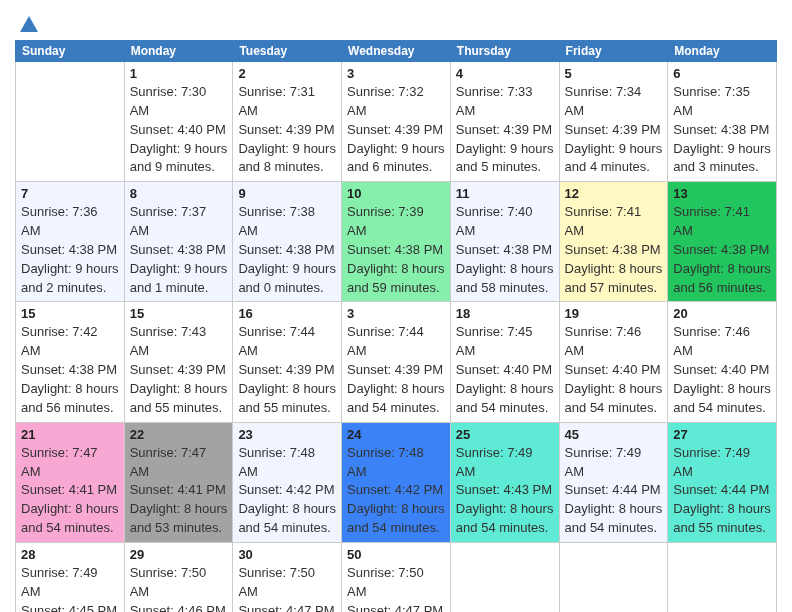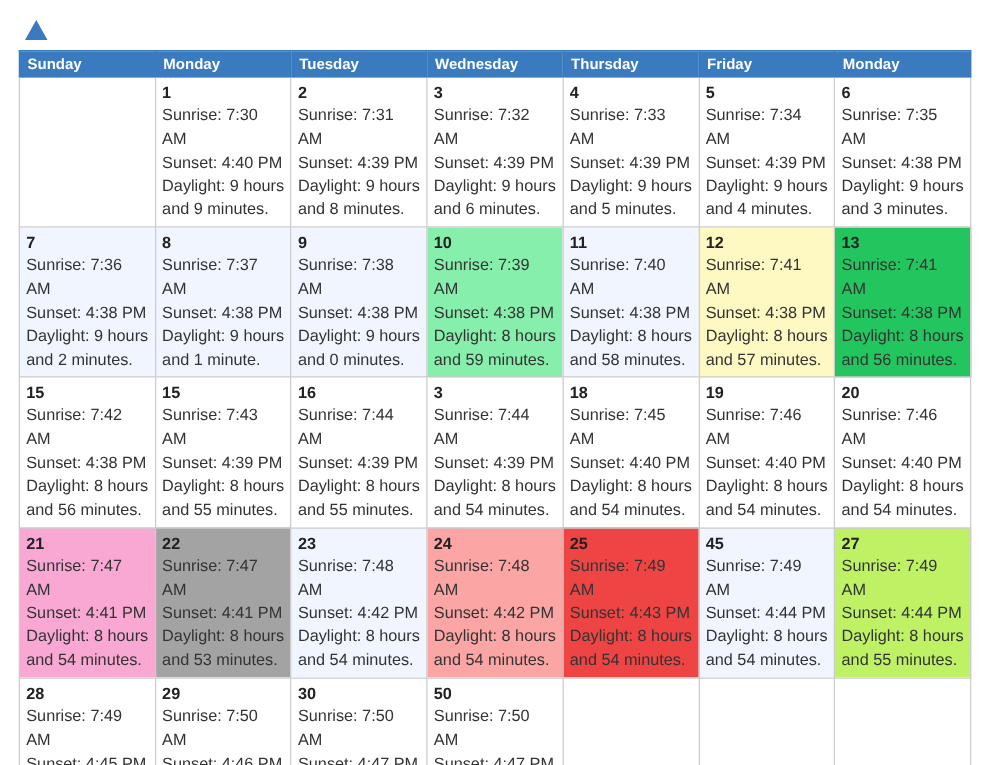--- a/index.html
+++ b/index.html
@@ -153,24 +153,24 @@
         <td><span class="day-number">16</span><span class="day-info">Sunrise: 7:44 AM<br>Sunset: 4:39 PM<br>Daylight: 8 hours and 55 minutes.</span></td>
         <td><span class="day-number">3</span><span class="day-info">Sunrise: 7:44 AM<br>Sunset: 4:39 PM<br>Daylight: 8 hours and 54 minutes.</span></td>
         <td><span class="day-number">18</span><span class="day-info">Sunrise: 7:45 AM<br>Sunset: 4:40 PM<br>Daylight: 8 hours and 54 minutes.</span></td>
         <td><span class="day-number">19</span><span class="day-info">Sunrise: 7:46 AM<br>Sunset: 4:40 PM<br>Daylight: 8 hours and 54 minutes.</span></td>
         <td><span class="day-number">20</span><span class="day-info">Sunrise: 7:46 AM<br>Sunset: 4:40 PM<br>Daylight: 8 hours and 54 minutes.</span></td>
       </tr>
       <tr>
         <td style="background: #f9a8d4;"><span class="day-number">21</span><span class="day-info">Sunrise: 7:47 AM<br>Sunset: 4:41 PM<br>Daylight: 8 hours and 54 minutes.</span></td>
         <td style="background: #a3a3a3;"><span class="day-number">22</span><span class="day-info">Sunrise: 7:47 AM<br>Sunset: 4:41 PM<br>Daylight: 8 hours and 53 minutes.</span></td>
         <td style="background: rgb(240, 245, 255); margin-left: 13px;"><span class="day-number">23</span><span class="day-info">Sunrise: 7:48 AM<br>Sunset: 4:42 PM<br>Daylight: 8 hours and 54 minutes.</span></td>
-        <td style="background: #fca5a5;"><span class="day-number">24</span><span class="day-info">Sunrise: 7:48 AM<br>Sunset: 4:42 PM<br>Daylight: 8 hours and 54 minutes.</span></td>
-        <td style="background: #ef4444;"><span class="day-number">25</span><span class="day-info">Sunrise: 7:49 AM<br>Sunset: 4:43 PM<br>Daylight: 8 hours and 54 minutes.</span></td>
+        <td style="background: #3b82f6;"><span class="day-number">24</span><span class="day-info">Sunrise: 7:48 AM<br>Sunset: 4:42 PM<br>Daylight: 8 hours and 54 minutes.</span></td>
+        <td style="background: #5eead4;"><span class="day-number">25</span><span class="day-info">Sunrise: 7:49 AM<br>Sunset: 4:43 PM<br>Daylight: 8 hours and 54 minutes.</span></td>
         <td style="background: rgb(240, 245, 255);"><span class="day-number">45</span><span class="day-info">Sunrise: 7:49 AM<br>Sunset: 4:44 PM<br>Daylight: 8 hours and 54 minutes.</span></td>
-        <td style="background: #bef264; margin-left: 32px;"><span class="day-number">27</span><span class="day-info">Sunrise: 7:49 AM<br>Sunset: 4:44 PM<br>Daylight: 8 hours and 55 minutes.</span></td>
+        <td style="background: #5eead4; margin-left: 32px;"><span class="day-number">27</span><span class="day-info">Sunrise: 7:49 AM<br>Sunset: 4:44 PM<br>Daylight: 8 hours and 55 minutes.</span></td>
       </tr>
       <tr>
         <td><span class="day-number">28</span><span class="day-info">Sunrise: 7:49 AM<br>Sunset: 4:45 PM<br>Daylight: 8 hours and 55 minutes.</span></td>
         <td><span class="day-number">29</span><span class="day-info">Sunrise: 7:50 AM<br>Sunset: 4:46 PM<br>Daylight: 8 hours and 56 minutes.</span></td>
         <td><span class="day-number">30</span><span class="day-info">Sunrise: 7:50 AM<br>Sunset: 4:47 PM<br>Daylight: 8 hours and 56 minutes.</span></td>
         <td><span class="day-number">50</span><span class="day-info">Sunrise: 7:50 AM<br>Sunset: 4:47 PM<br>Daylight: 8 hours and 57 minutes.</span></td>
         <td class="empty-cell"></td>
         <td class="empty-cell"></td>
         <td class="empty-cell"></td>
       </tr>

